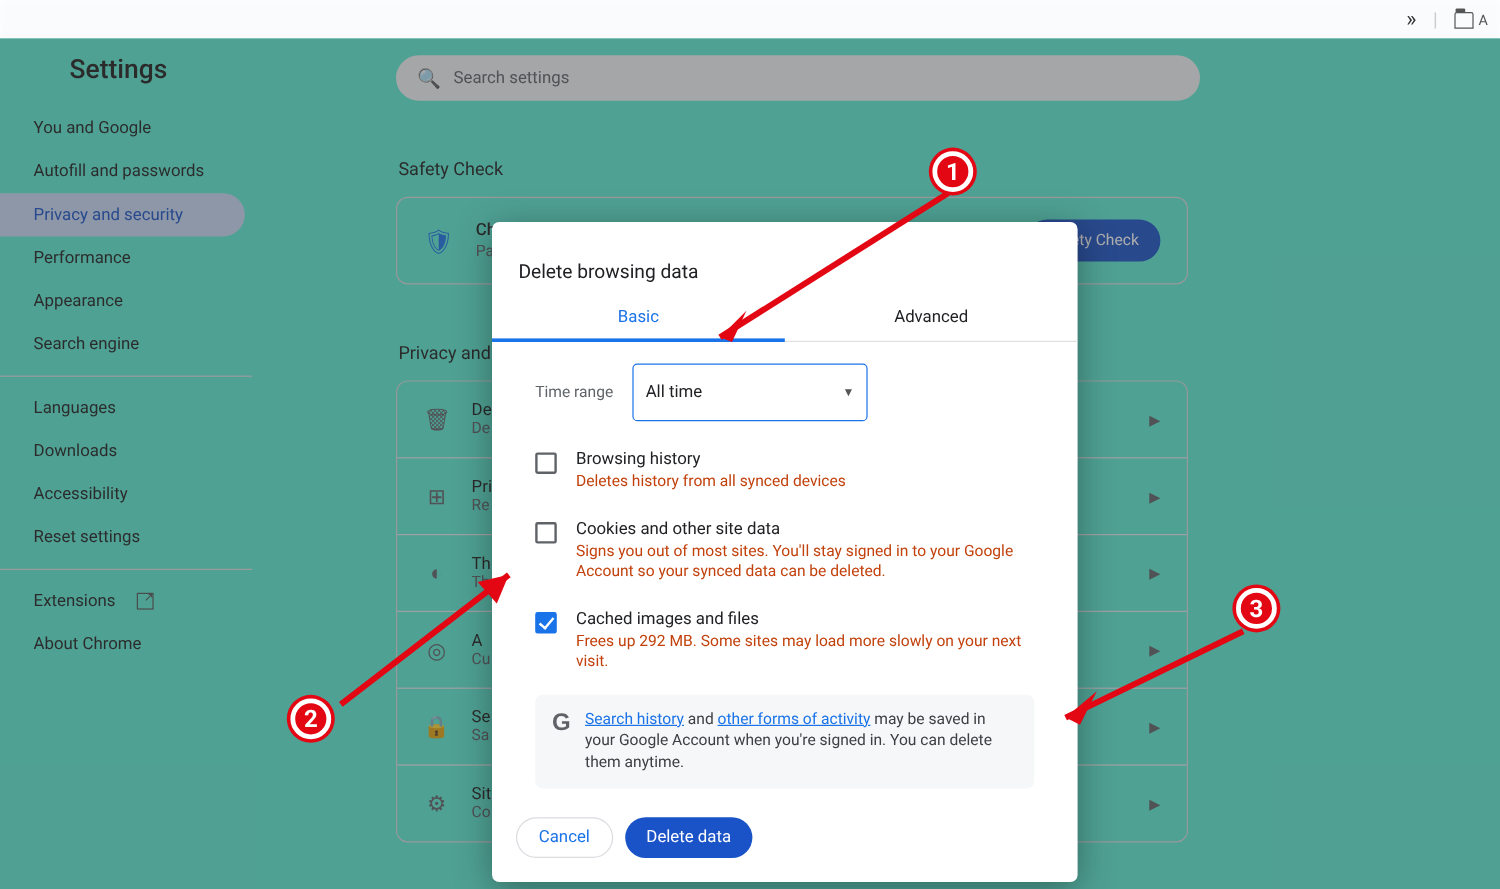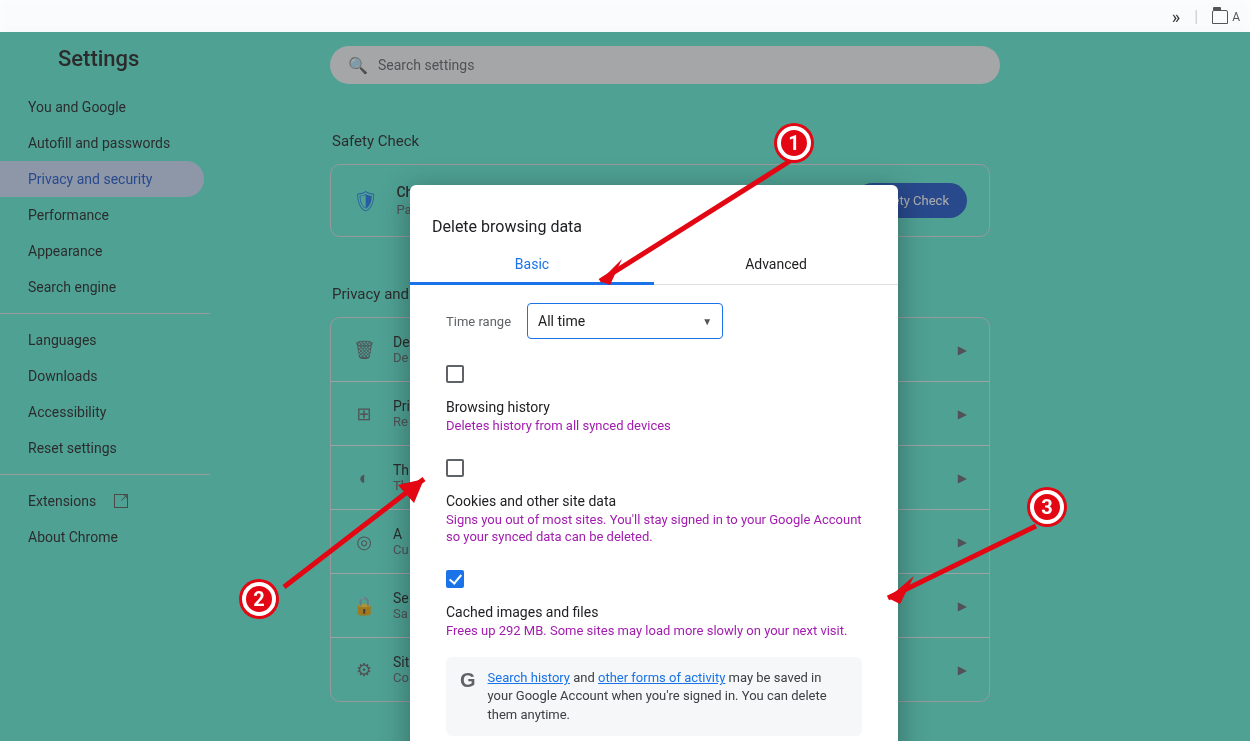--- a/index.html
+++ b/index.html
@@ -46,27 +46,27 @@
 
   
   .dialog { position:absolute; left:410px; top:185px; width:488px; background:#fff; border-radius:6px; box-shadow:0 6px 30px rgba(0,0,0,0.35); overflow:hidden; }
   .dlg-title { font-size:16px; color:#202124; padding:32px 22px 10px; }
   .dlg-tabs { display:flex; border-bottom:1px solid #e0e0e0; }
   .dlg-tab { flex:1; text-align:center; font-size:14px; padding:10px 0; color:#202124; cursor:pointer; }
   .dlg-tab.active { color:#1a73e8; border-bottom:3px solid #1a73e8; margin-bottom:-1px; }
   .dlg-body { padding:18px 36px 6px; }
   .timerow { display:flex; align-items:center; gap:16px; margin-bottom:16px; }
   .timerow label { font-size:13px; color:#5f6368; }
-  .select { flex:0 0 196px; border:1.5px solid #1a73e8; border-radius:4px; height:36px; display:flex; align-items:center; justify-content:space-between; padding:0 10px; font-size:14px; color:#202124; cursor:pointer; }
-  .check-row { display:flex; gap:16px; padding:8px 0 14px;flex-direction:column; }
+  .select { flex:0 0 196px; border:1.5px solid #1a73e8; border-radius:4px; height:48px; display:flex; align-items:center; justify-content:space-between; padding:0 10px; font-size:14px; color:#202124; cursor:pointer; }
+  .check-row { display:flex; gap:16px; padding:8px 0 14px; }
   .cbox { width:18px; height:18px; border:2px solid #5f6368; border-radius:2px; flex-shrink:0; margin-top:2px; position:relative; cursor:pointer; }
   .cbox.checked { background:#1a73e8; border-color:#1a73e8; }
   .cbox.checked::after { content:""; position:absolute; left:4px; top:0px; width:5px; height:10px; border:solid #fff; border-width:0 2px 2px 0; transform:rotate(40deg); }
   .check-text .c1 { font-size:14px; color:#202124; }
-  .check-text .c2 { font-size:13px; color:#a21caf; margin-top:2px; line-height:1.35; }
+  .check-text .c2 { font-size:13px; color:#c2410c; margin-top:2px; line-height:1.35; }
   .info-box { background:#f5f7f8; border-radius:6px; padding:12px 14px; display:flex; gap:12px; margin-top:4px; }
   .g-logo { font-family:Arial; font-size:20px; font-weight:bold; color:#5f6368; }
   .info-text { font-size:13px; color:#3c4043; line-height:1.4; }
   .info-text a { color:#1a73e8; text-decoration:underline; }
   .dlg-buttons { display:flex; justify-content:flex-start; gap:10px; padding:18px 20px 20px; }
   .btn-cancel { border:1px solid #dadce0; background:#fff; color:#1a73e8; font-size:14px; padding:8px 18px; border-radius:22px; cursor:pointer; }
   .btn-delete { border:none; background:#1a53c7; color:#fff; font-size:14px; padding:8px 18px; border-radius:22px; cursor:pointer; }
 
   
   .marker { position:absolute; width:34px; height:34px; border-radius:50%; background:#e30613; border:4px solid #fff; box-shadow:0 0 0 3px #e30613; color:#fff; font-weight:bold; font-size:20px; display:flex; align-items:center; justify-content:center; }

